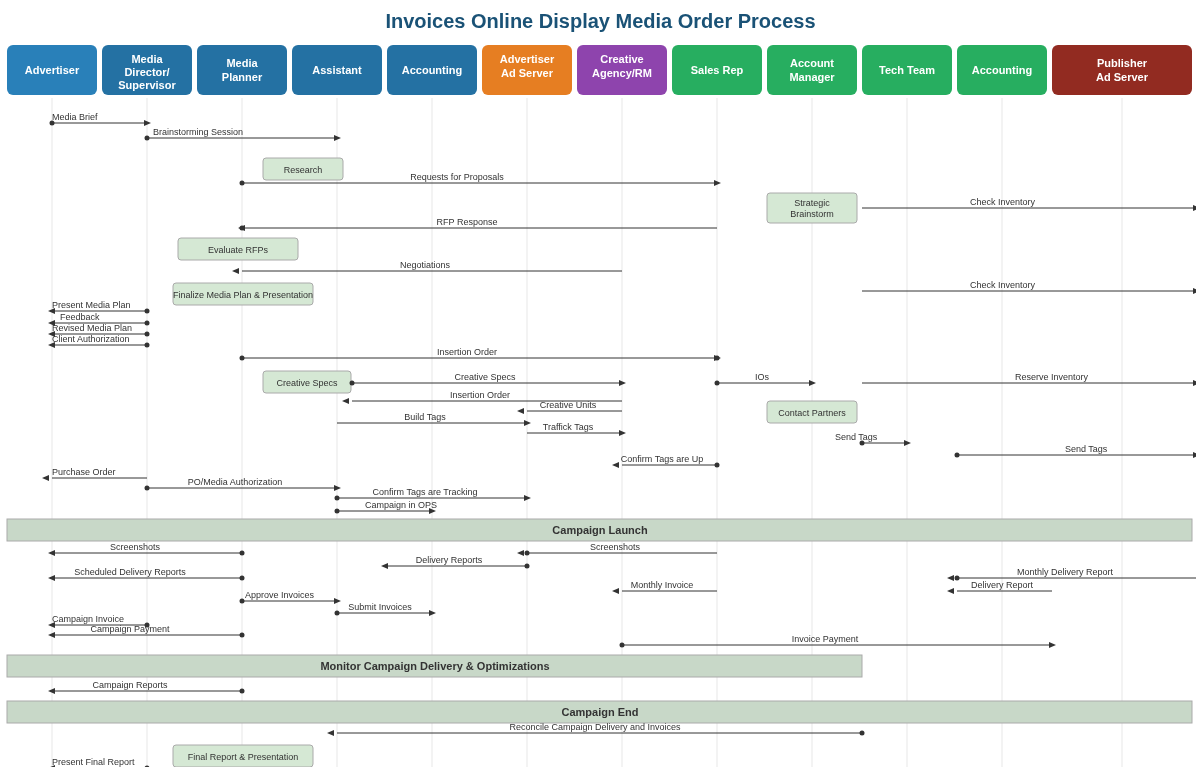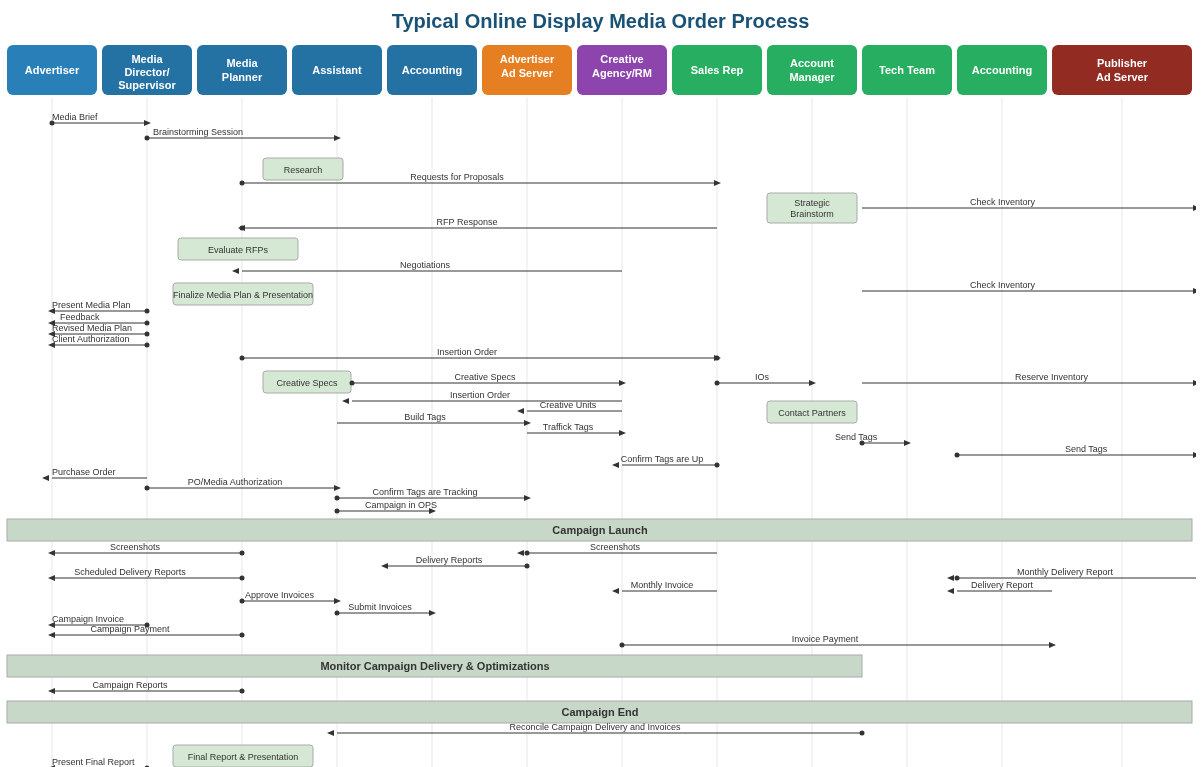--- a/index.html
+++ b/index.html
@@ -29,21 +29,21 @@
     }
     svg {
       width: 100%;
       display: block;
     }
   </style>
 </head>
 <body>
 
 <div class="page-container">
-  <div class="page-title">Typical Online Display Media Order Process</div>
+  <div class="page-title">Invoices Online Display Media Order Process</div>
 
   <div class="diagram-area">
     <svg viewBox="0 0 1191 750" xmlns="http://www.w3.org/2000/svg">
 
       <rect x="2" y="2" width="90" height="50" rx="6" fill="#2980b9"></rect>
       <text x="47" y="31" text-anchor="middle" fill="white" font-size="11" font-weight="bold">Advertiser</text>
 
       <rect x="97" y="2" width="90" height="50" rx="6" fill="#2471a3"></rect>
       <text x="142" y="20" text-anchor="middle" fill="white" font-size="11" font-weight="bold">Media</text>
       <text x="142" y="33" text-anchor="middle" fill="white" font-size="11" font-weight="bold">Director/</text>

